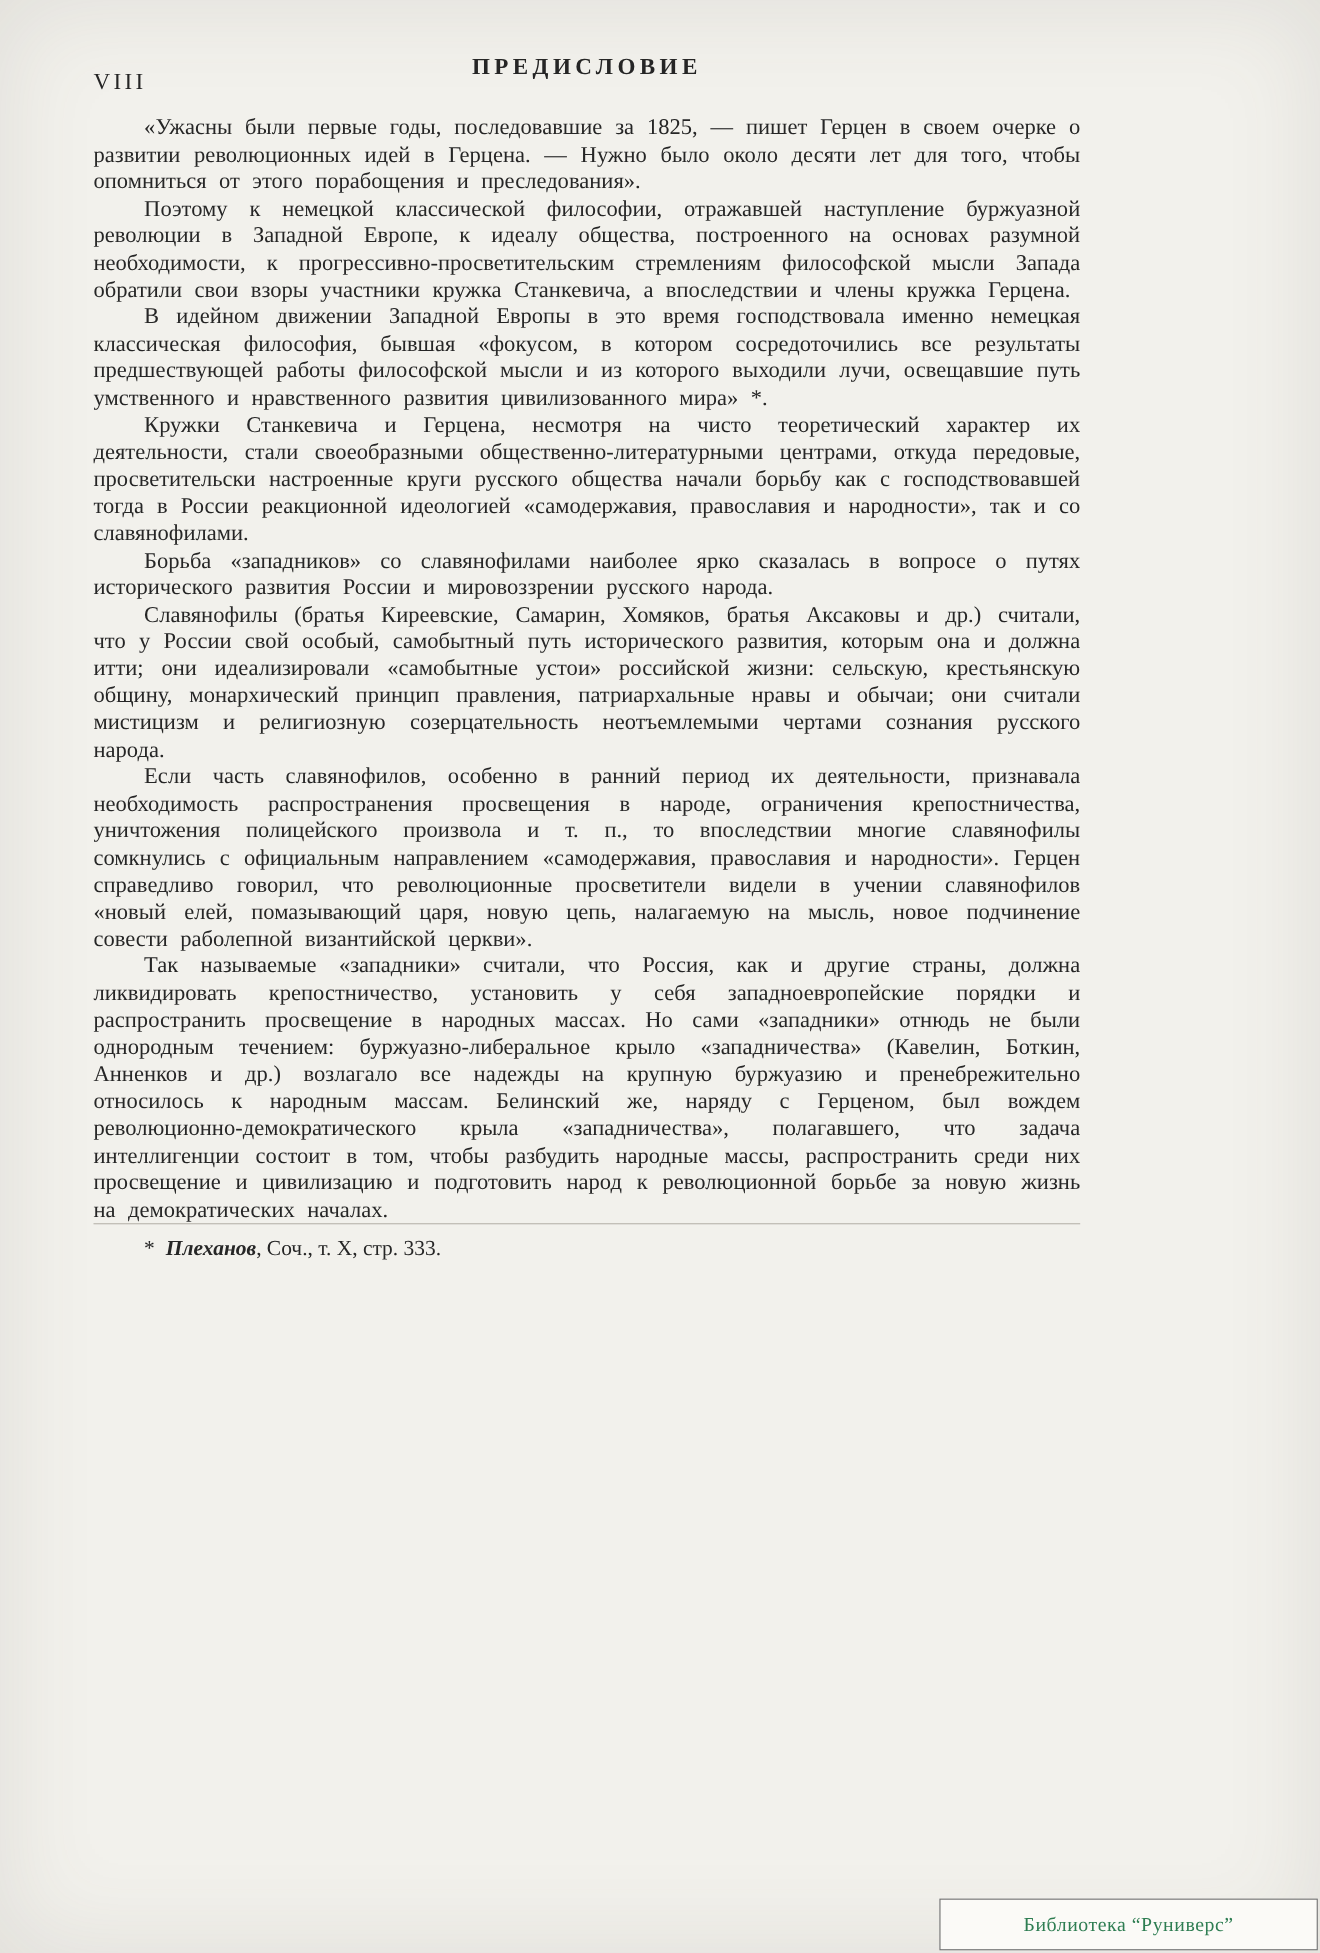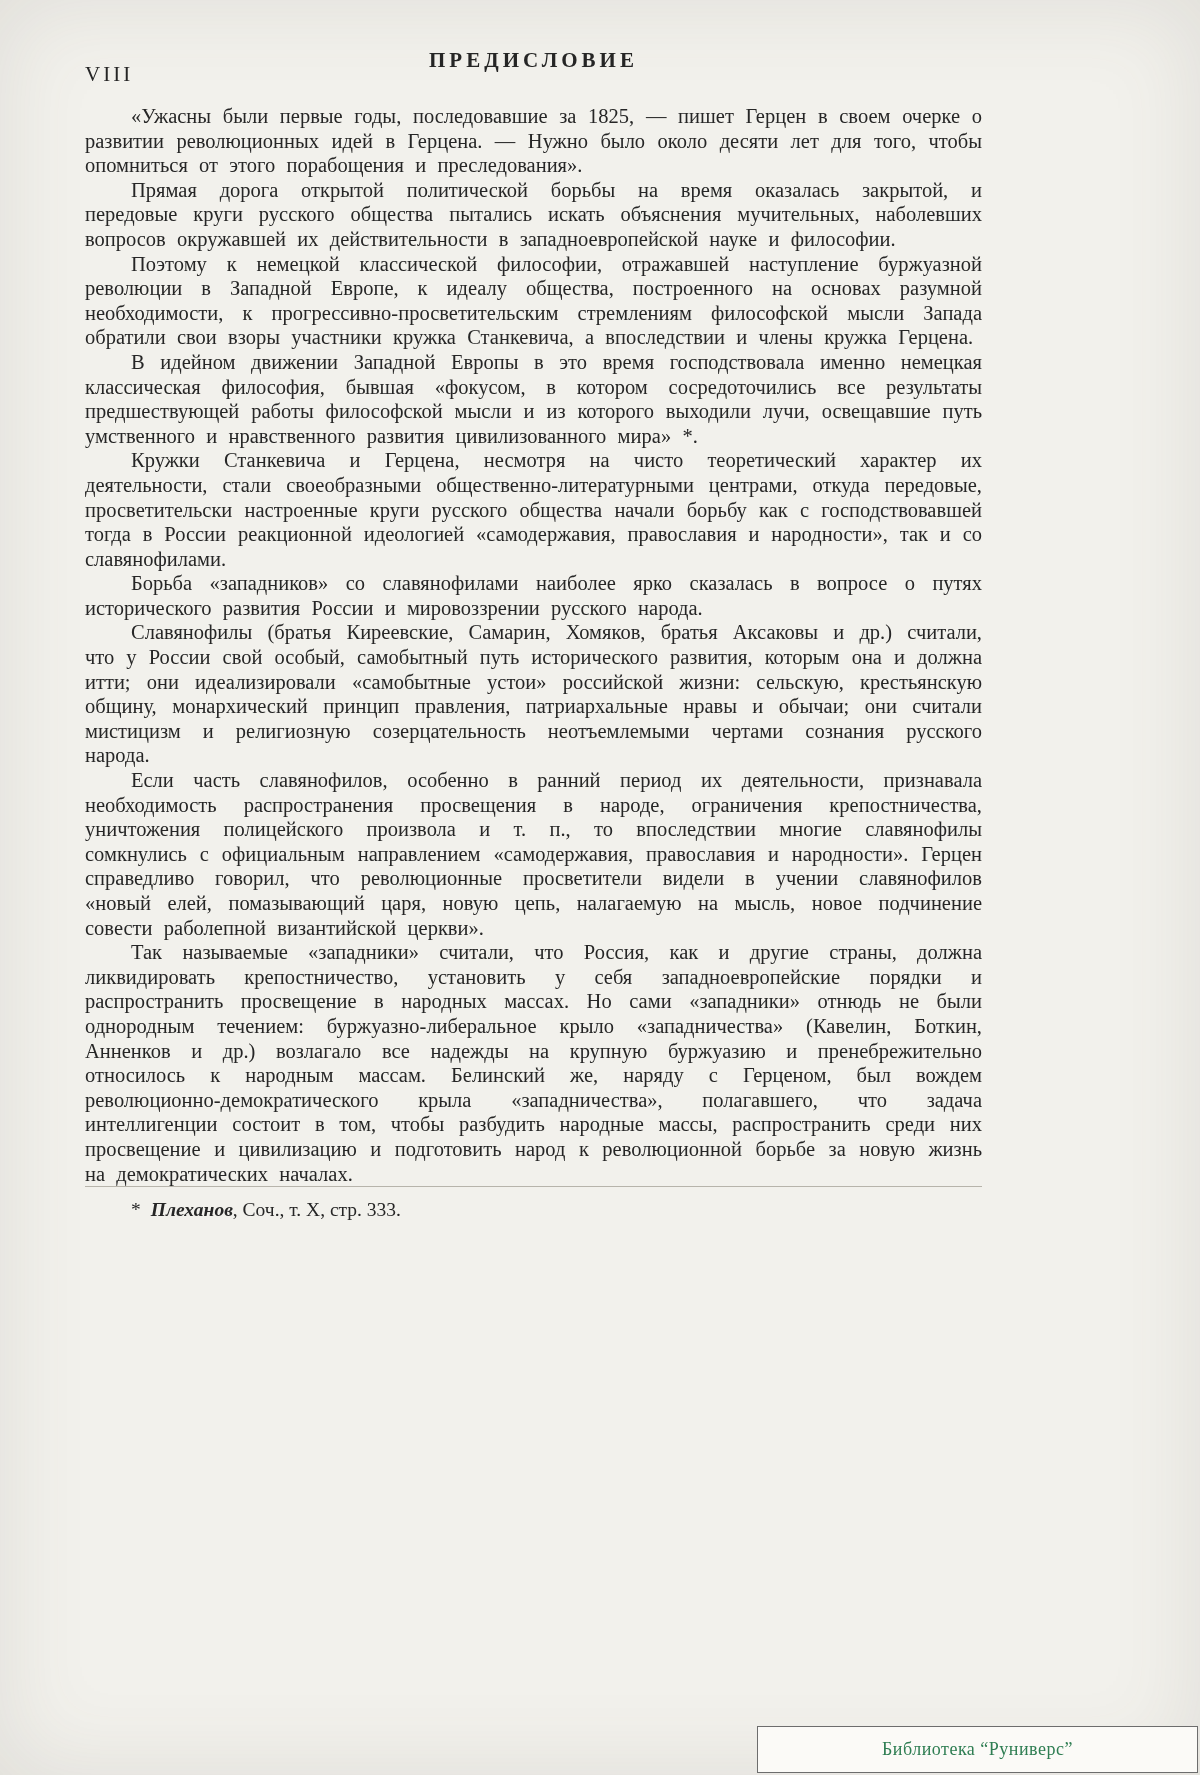--- a/index.html
+++ b/index.html
@@ -70,21 +70,21 @@
 
   .footnote .author {
     font-style: italic;
     font-weight: bold;
   }
 
   .watermark {
     position: absolute;
     right: 2px;
     bottom: 2px;
-    width: 441px;
+    width: 344px;
     height: 47px;
     border: 1px solid #6d6d6d;
     background: #fbfaf7;
     display: flex;
     align-items: center;
     justify-content: center;
     z-index: 2;
   }
 
   .watermark span {
@@ -98,21 +98,20 @@
 
 <div class="page-inner">
 
   <div class="header">
     <span class="page-num">VIII</span>
     <div class="title">ПРЕДИСЛОВИЕ</div>
   </div>
 
   <div class="body-text">
     <p>«Ужасны были первые годы, последовавшие за 1825, — пишет Герцен в своем очерке о развитии революционных идей в Герцена. — Нужно было около десяти лет для того, чтобы опомниться от этого порабощения и преследования».</p>
-    <p>Прямая дорога открытой политической борьбы на время оказалась закрытой, и передовые круги русского общества пытались искать объяснения мучительных, наболевших вопросов окружавшей их действительности в западноевропейской науке и философии.</p>
     <p>Поэтому к немецкой классической философии, отражавшей наступление буржуазной революции в Западной Европе, к идеалу общества, построенного на основах разумной необходимости, к прогрессивно-просветительским стремлениям философской мысли Запада обратили свои взоры участники кружка Станкевича, а впоследствии и члены кружка Герцена.</p>
     <p>В идейном движении Западной Европы в это время господствовала именно немецкая классическая философия, бывшая «фокусом, в котором сосредоточились все результаты предшествующей работы философской мысли и из которого выходили лучи, освещавшие путь умственного и нравственного развития цивилизованного мира» *.</p>
     <p>Кружки Станкевича и Герцена, несмотря на чисто теоретический характер их деятельности, стали своеобразными общественно-литературными центрами, откуда передовые, просветительски настроенные круги русского общества начали борьбу как с господствовавшей тогда в России реакционной идеологией «самодержавия, православия и народности», так и со славянофилами.</p>
     <p>Борьба «западников» со славянофилами наиболее ярко сказалась в вопросе о путях исторического развития России и мировоззрении русского народа.</p>
     <p>Славянофилы (братья Киреевские, Самарин, Хомяков, братья Аксаковы и др.) считали, что у России свой особый, самобытный путь исторического развития, которым она и должна итти; они идеализировали «самобытные устои» российской жизни: сельскую, крестьянскую общину, монархический принцип правления, патриархальные нравы и обычаи; они считали мистицизм и религиозную созерцательность неотъемлемыми чертами сознания русского народа.</p>
     <p>Если часть славянофилов, особенно в ранний период их деятельности, признавала необходимость распространения просвещения в народе, ограничения крепостничества, уничтожения полицейского произвола и т. п., то впоследствии многие славянофилы сомкнулись с официальным направлением «самодержавия, православия и народности». Герцен справедливо говорил, что революционные просветители видели в учении славянофилов «новый елей, помазывающий царя, новую цепь, налагаемую на мысль, новое подчинение совести раболепной византийской церкви».</p>
     <p>Так называемые «западники» считали, что Россия, как и другие страны, должна ликвидировать крепостничество, установить у себя западноевропейские порядки и распространить просвещение в народных массах. Но сами «западники» отнюдь не были однородным течением: буржуазно-либеральное крыло «западничества» (Кавелин, Боткин, Анненков и др.) возлагало все надежды на крупную буржуазию и пренебрежительно относилось к народным массам. Белинский же, наряду с Герценом, был вождем революционно-демократического крыла «западничества», полагавшего, что задача интеллигенции состоит в том, чтобы разбудить народные массы, распространить среди них просвещение и цивилизацию и подготовить народ к революционной борьбе за новую жизнь на демократических началах.</p>
   </div>
 
   <div class="footnote">

